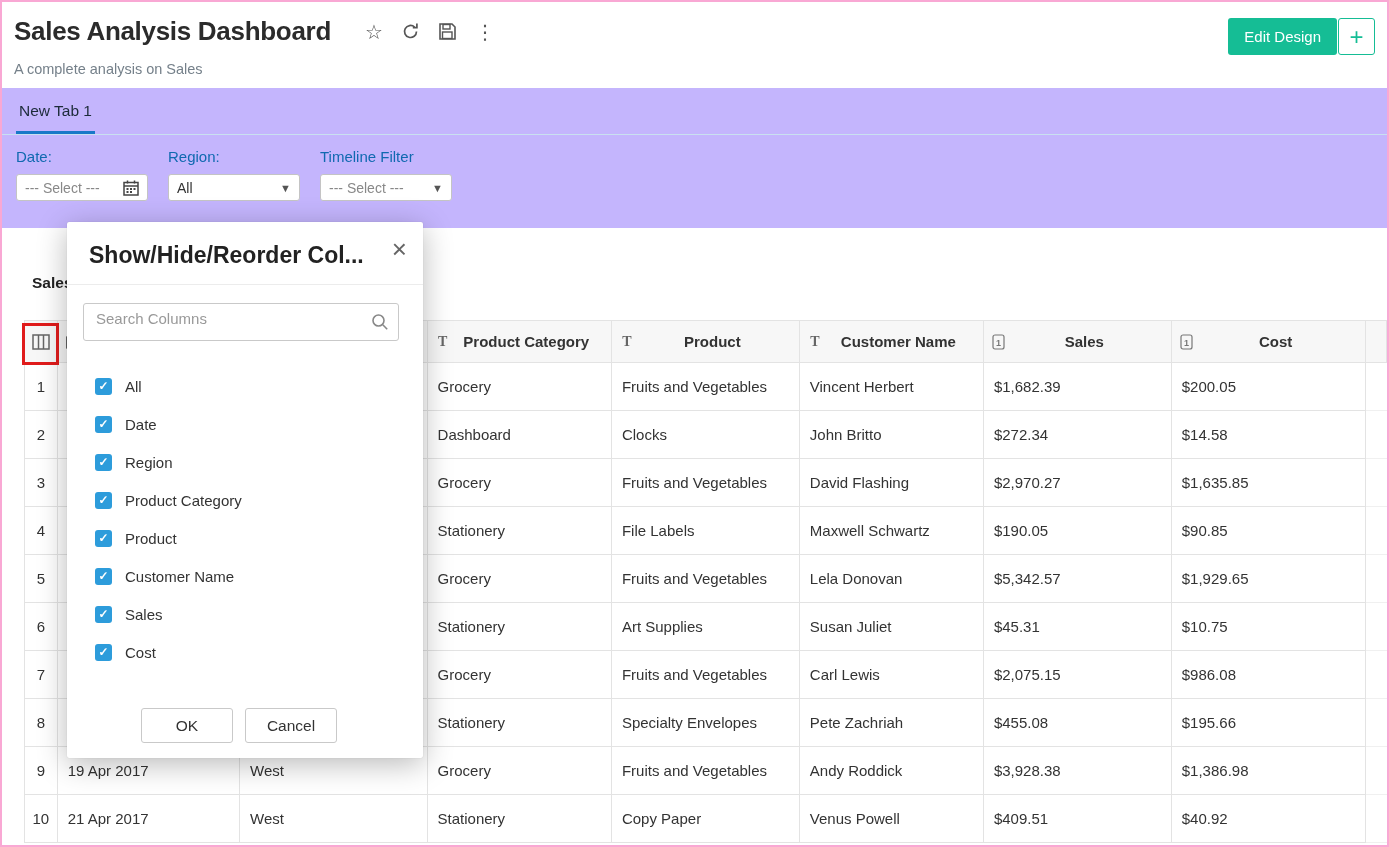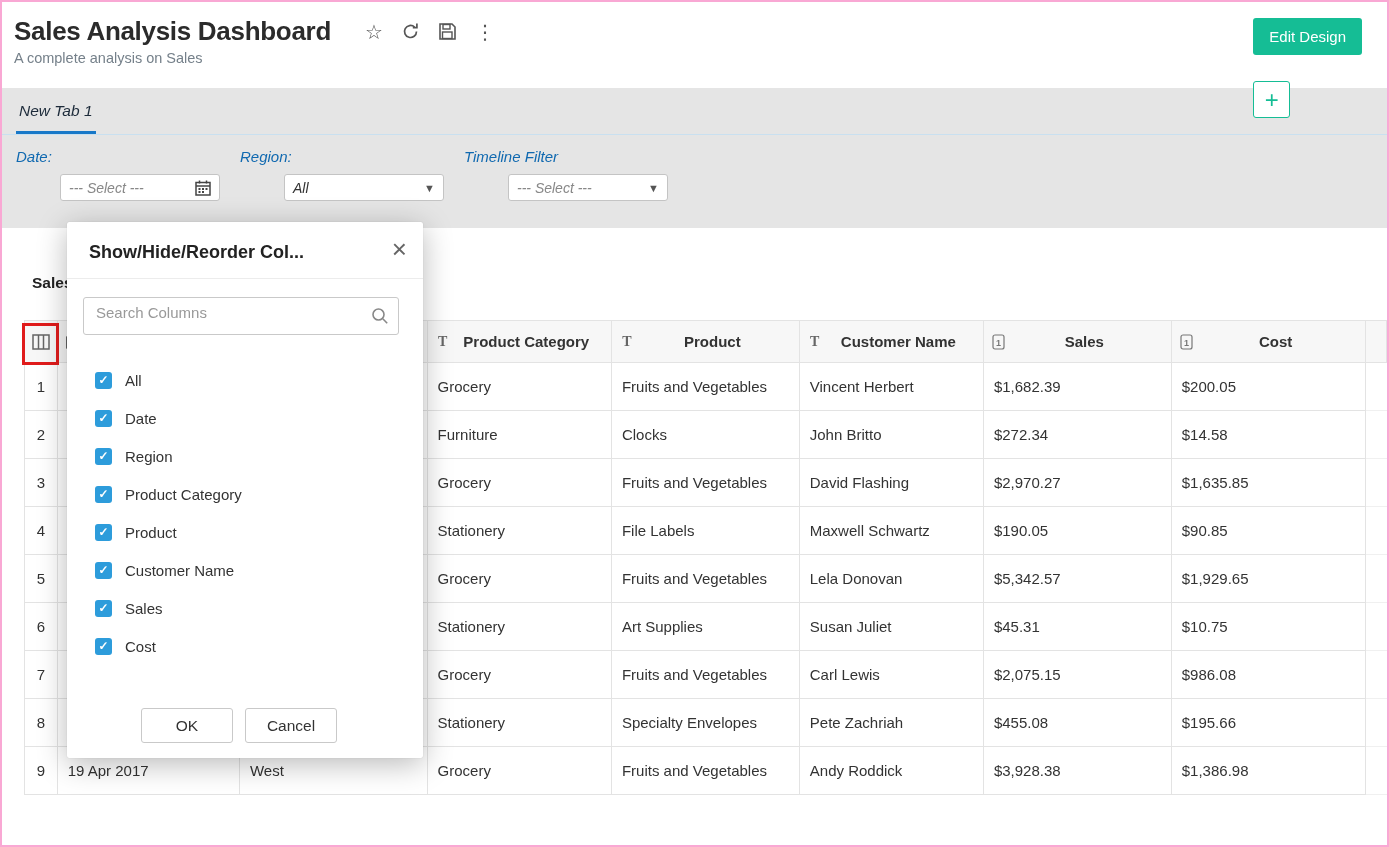--- a/index.html
+++ b/index.html
@@ -7,33 +7,33 @@
   body { width:1389px; height:847px; font-family:"Liberation Sans", sans-serif; }
   .page { position:relative; width:1389px; height:847px; border:2px solid #f9a8d4; background:#fff; overflow:hidden; }
 
   
   .app-header { height:86px; background:#fff; position:relative; padding:14px 14px 0 12px; }
   .title-row { display:flex; align-items:center; }
   .page-title { font-size:26px; font-weight:bold; color:#2b2b2b; letter-spacing:-0.3px; }
   .header-icons { display:flex; align-items:center; gap:18px; margin-left:34px; color:#555; }
   .hicon { font-size:20px; line-height:1; cursor:pointer; color:#555; }
   .hicon svg { display:block; }
-  .subtitle { color:#75808a; font-size:14.5px; margin-top:3px; }
-  .header-actions { position:absolute; right:25px; top:16px; display:flex; gap:26px;flex-direction:column; }
+  .subtitle { color:#75808a; font-size:14.5px; margin-top:14px; }
+  .header-actions { position:absolute; right:12px; top:16px; display:flex; gap:1px; }
   .btn-edit { background:#15bd95; color:#fff; border:none; font-size:15px; padding:0 16px; height:37px; border-radius:3px; font-family:inherit; cursor:pointer; }
   .btn-add { width:37px; height:37px; background:#fff; border:1px solid #15bd95; color:#15bd95; font-size:24px; line-height:1; border-radius:3px; cursor:pointer; font-family:inherit; }
 
   
-  .band { background:#e5e5e5;font-style:italic; }
+  .band { background:#c4b5fd; }
   .tabbar { height:47px; border-bottom:1px solid #c9e0f0; padding-left:14px; display:flex; align-items:stretch; }
   .tab { position:relative; display:flex; align-items:center; padding:0 3px; font-size:15.5px; color:#1d2b3a; cursor:pointer; }
   .tab::after { content:''; position:absolute; left:0; right:0; bottom:0; height:3px; background:#1878c8; }
   .filters { display:flex; gap:20px; padding:13px 0 27px 14px; }
   .filter-label { display:block; color:#1069b0; font-size:15px; margin-bottom:9px; }
-  .filter-control { width:160px; height:27px; background:#fff; border:1px solid #c4c4c4; border-radius:3px; display:flex; align-items:center; justify-content:space-between; padding:0 8px; font-size:14px; color:#888; cursor:pointer;margin-left:44px; }
+  .filter-control { width:132px; height:27px; background:#fff; border:1px solid #c4c4c4; border-radius:3px; display:flex; align-items:center; justify-content:space-between; padding:0 8px; font-size:14px; color:#888; cursor:pointer; }
   .filter-control .val-dark { color:#333; }
   .caret { font-size:11px; color:#555; }
   .cal-icon svg { display:block; }
 
   
   .main { background:#fff; }
   .table-title { font-weight:bold; font-size:15.5px; color:#222; margin:46px 0 0 30px; }
   .grid-wrap { margin:28px 0 0 22px; }
   table { border-collapse:collapse; table-layout:fixed; font-size:15px; color:#333; }
   th, td { border:1px solid #e3e3e3; }
@@ -49,21 +49,21 @@
   th.gutter { background:#f7f7f7; }
   td.gutter { border-top:none; border-right:none; border-bottom:1px solid #f0f0f0; }
   .cols-btn { display:flex; align-items:center; justify-content:center; cursor:pointer; }
 
   
   .red-box { position:absolute; left:20px; top:321px; width:37px; height:42px; border:3px solid #e01b1b; pointer-events:none; }
 
   
   .modal { position:absolute; left:65px; top:220px; width:356px; height:536px; background:#fff; border-radius:2px; box-shadow:0 6px 30px rgba(0,0,0,0.28), 0 0 1px rgba(0,0,0,0.2); }
   .modal-header { padding:20px 24px 15px 22px; border-bottom:1px solid #ececec; position:relative; }
-  .modal-title { font-size:18px; font-weight:bold; color:#222; }
+  .modal-title { font-size:23px; font-weight:bold; color:#222; }
   .modal-close { position:absolute; top:14px; right:16px; font-size:26px; color:#666; cursor:pointer; line-height:1; background:none; border:none; font-family:inherit; }
   .modal-search { position:relative; margin:18px 24px 0 16px; }
   .modal-search input { width:100%; height:38px; border:1px solid #c9c9c9; border-radius:3px; padding:0 36px 8px 12px; font-size:15px; font-family:inherit; color:#333; }
   .modal-search input::placeholder { color:#999; }
   .search-icon { position:absolute; right:10px; top:10px; }
   .col-list { padding:26px 0 0 28px; list-style:none; }
   .col-item { height:38px; display:flex; align-items:center; gap:13px; cursor:pointer; }
   .checkbox { width:17px; height:17px; background:#2d9cdb; border-radius:3px; color:#fff; font-size:12px; font-weight:bold; display:flex; align-items:center; justify-content:center; flex:0 0 auto; }
   .col-item-label { font-size:15px; color:#333; }
   .modal-footer { position:absolute; left:0; right:12px; bottom:15px; display:flex; justify-content:center; gap:12px; }
@@ -240,21 +240,21 @@
     <td>Fruits and Vegetables</td>
     <td>Vincent Herbert</td>
     <td class="money">$1,682.39</td>
     <td class="money">$200.05</td>
     <td class="gutter"></td>
   </tr>
             <tr>
     <td class="num-col">2</td>
     <td></td>
     <td></td>
-    <td>Furniture</td>
+    <td>Dashboard</td>
     <td>Clocks</td>
     <td>John Britto</td>
     <td class="money">$272.34</td>
     <td class="money">$14.58</td>
     <td class="gutter"></td>
   </tr>
             <tr>
     <td class="num-col">3</td>
     <td></td>
     <td></td>
@@ -324,20 +324,31 @@
     <td class="num-col">9</td>
     <td>19 Apr 2017</td>
     <td>West</td>
     <td>Grocery</td>
     <td>Fruits and Vegetables</td>
     <td>Andy Roddick</td>
     <td class="money">$3,928.38</td>
     <td class="money">$1,386.98</td>
     <td class="gutter"></td>
   </tr>
+            <tr>
+    <td class="num-col">10</td>
+    <td>21 Apr 2017</td>
+    <td>West</td>
+    <td>Stationery</td>
+    <td>Copy Paper</td>
+    <td>Venus Powell</td>
+    <td class="money">$409.51</td>
+    <td class="money">$40.92</td>
+    <td class="gutter"></td>
+  </tr>
           </tbody>
       </table>
     </div>
   </div>
 
   <div class="red-box"></div>
 
   <div class="modal">
     <div class="modal-header">
       <div class="modal-title">Show/Hide/Reorder Col...</div>

